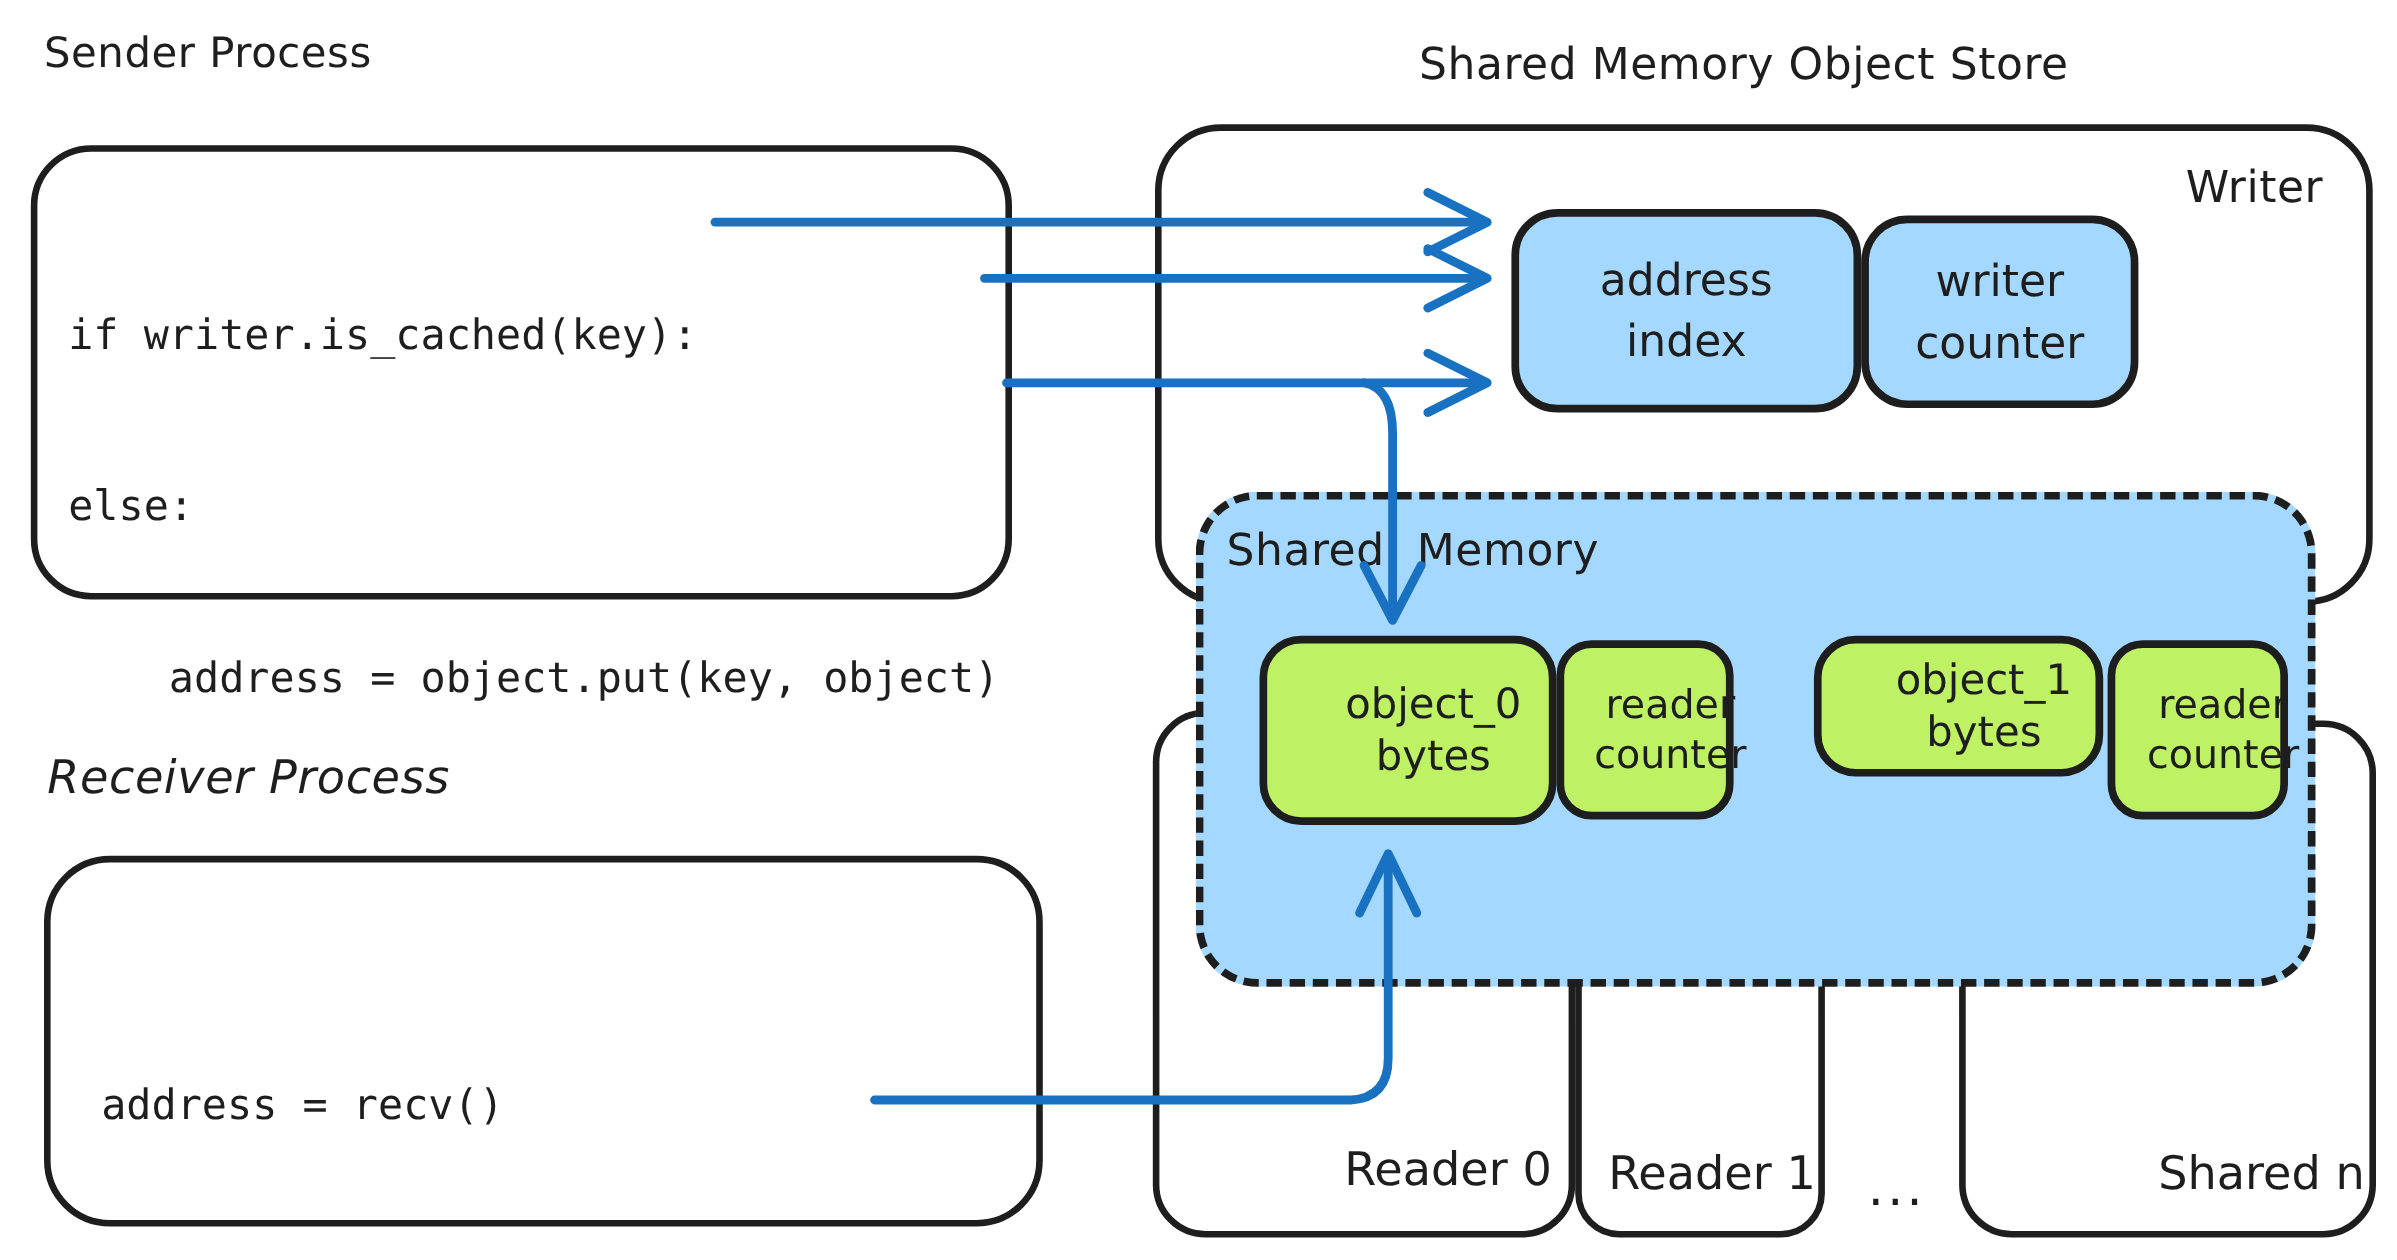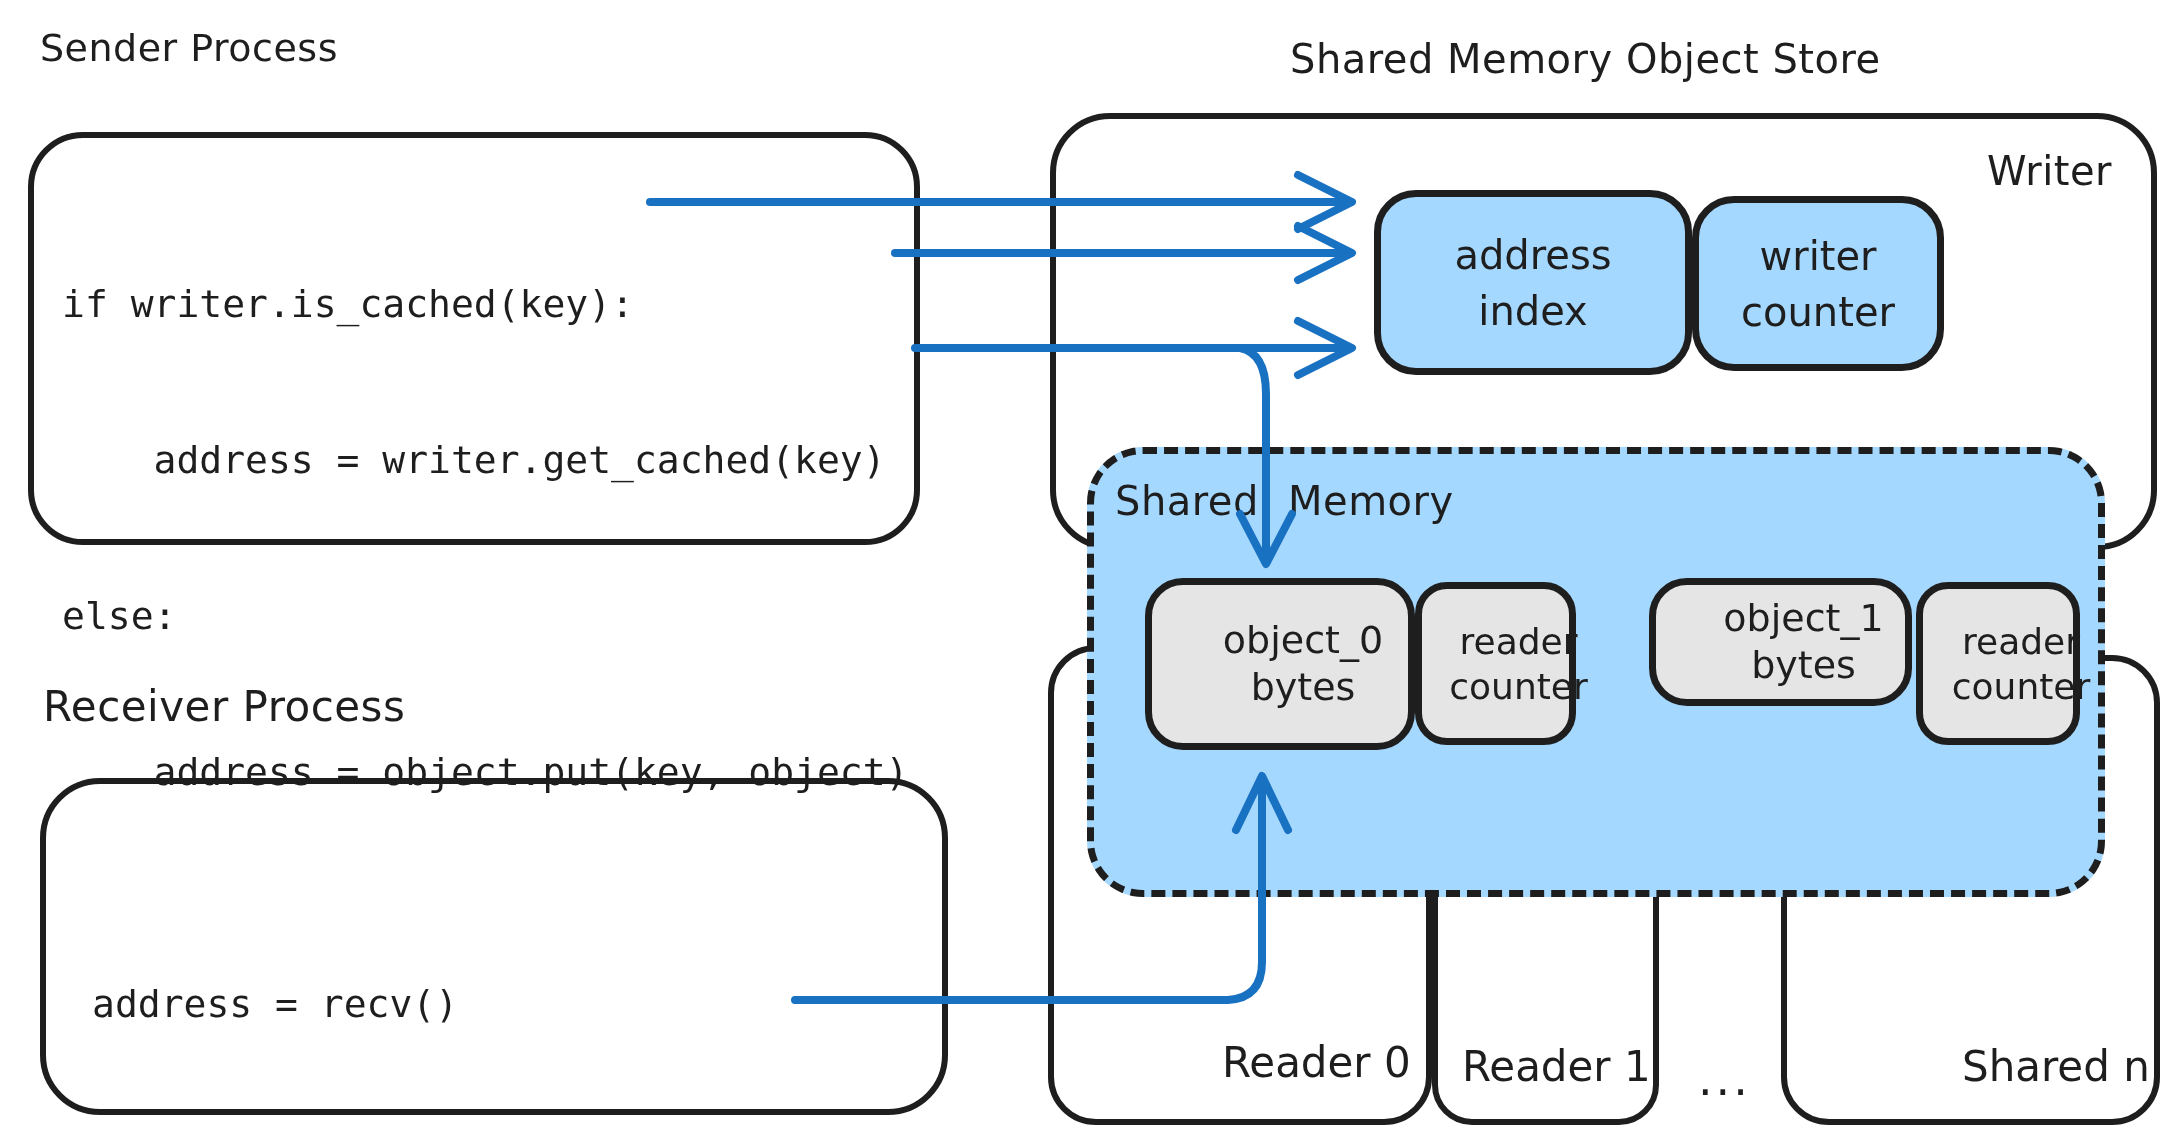--- a/index.html
+++ b/index.html
@@ -6,21 +6,21 @@
   #canvas{position:relative;width:2179px;height:1145px;background:#ffffff;overflow:hidden;
           font-family:"DejaVu Sans",sans-serif;color:#1e1e1e;}
   .abs{position:absolute;}
   .title{font-size:40px;font-weight:500;letter-spacing:.5px;white-space:nowrap;}
   .box{position:absolute;border:6px solid #1e1e1e;border-radius:55px;background:transparent;box-sizing:border-box;}
   .code{font-family:"DejaVu Sans Mono",monospace;font-size:38px;line-height:52px;white-space:pre;}
   .code div{height:52px;}
   .bluebox{position:absolute;background:#a5d8ff;border:7px solid #1e1e1e;border-radius:42px;
            box-sizing:border-box;display:flex;align-items:center;justify-content:center;
            text-align:center;font-size:40px;white-space:pre-line;line-height:1.4;}
-  .whitebox{position:absolute;background:#e5e5e5;border:7px solid #1e1e1e;border-radius:38px;
+  .whitebox{position:absolute;background:#bef264;border:7px solid #1e1e1e;border-radius:38px;
             box-sizing:border-box;display:flex;align-items:center;justify-content:center;
             text-align:center;font-size:38px;white-space:pre-line;line-height:1.25;z-index:4;padding-left:46px;}
   .reader{position:absolute;background:#ffffff;border:6px solid #1e1e1e;border-radius:48px;
           box-sizing:border-box;z-index:1;}
   .readerlabel{position:absolute;font-size:42px;z-index:4;white-space:nowrap;}
   #writer-box{z-index:2;}
   #shm-box{position:absolute;left:1087px;top:447px;width:1018px;height:450px;
            background:#a5d8ff;border:7px dashed #1e1e1e;border-radius:56px;box-sizing:border-box;z-index:3;}
   #arrow-layer{position:absolute;left:0;top:0;width:2179px;height:1145px;z-index:5;pointer-events:none;}
   .z4{z-index:4;}
@@ -32,29 +32,28 @@
 
   <div class="reader" style="left:1048px;top:645px;width:384px;height:480px;"></div>
   <div class="reader" style="left:1432px;top:650px;width:227px;height:475px;border-radius:40px;"></div>
   <div class="reader" style="left:1781px;top:655px;width:379px;height:470px;"></div>
 
   <div class="box" id="writer-box" style="left:1050px;top:113px;width:1107px;height:437px;border-radius:60px;"></div>
 
   <div id="shm-box"></div>
 
   <div class="abs title z4" style="left:40px;top:26px;font-size:38px;">Sender Process</div>
-  <div class="abs title z4" style="left:43px;top:682px;font-size:42px;">Receiver Process</div>
+  <div class="abs title z4" style="left:43px;top:682px;font-size:42px;font-style:italic;">Receiver Process</div>
   <div class="abs title z4" style="left:1290px;top:36px;width:570px;text-align:center;">Shared Memory Object Store</div>
   <div class="abs title z4" style="left:1987px;top:148px;">Writer</div>
   <div class="abs title z4" style="left:1115px;top:478px;word-spacing:16px;">Shared Memory</div>
 
   <div class="box" style="left:28px;top:132px;width:892px;height:413px;"></div>
   <div class="abs code z4" style="left:62px;top:174px;">
     <div>if writer.is_cached(key):</div>
-    <div>    address = writer.get_cached(key)</div>
     <div>else:</div>
     <div>    address = object.put(key, object)</div>
     <div></div>
   </div>
 
   <div class="box" style="left:40px;top:778px;width:908px;height:337px;border-radius:60px;"></div>
   <div class="abs code z4" style="left:92px;top:874px;">
     <div>address = recv()</div>
     <div></div>
     

